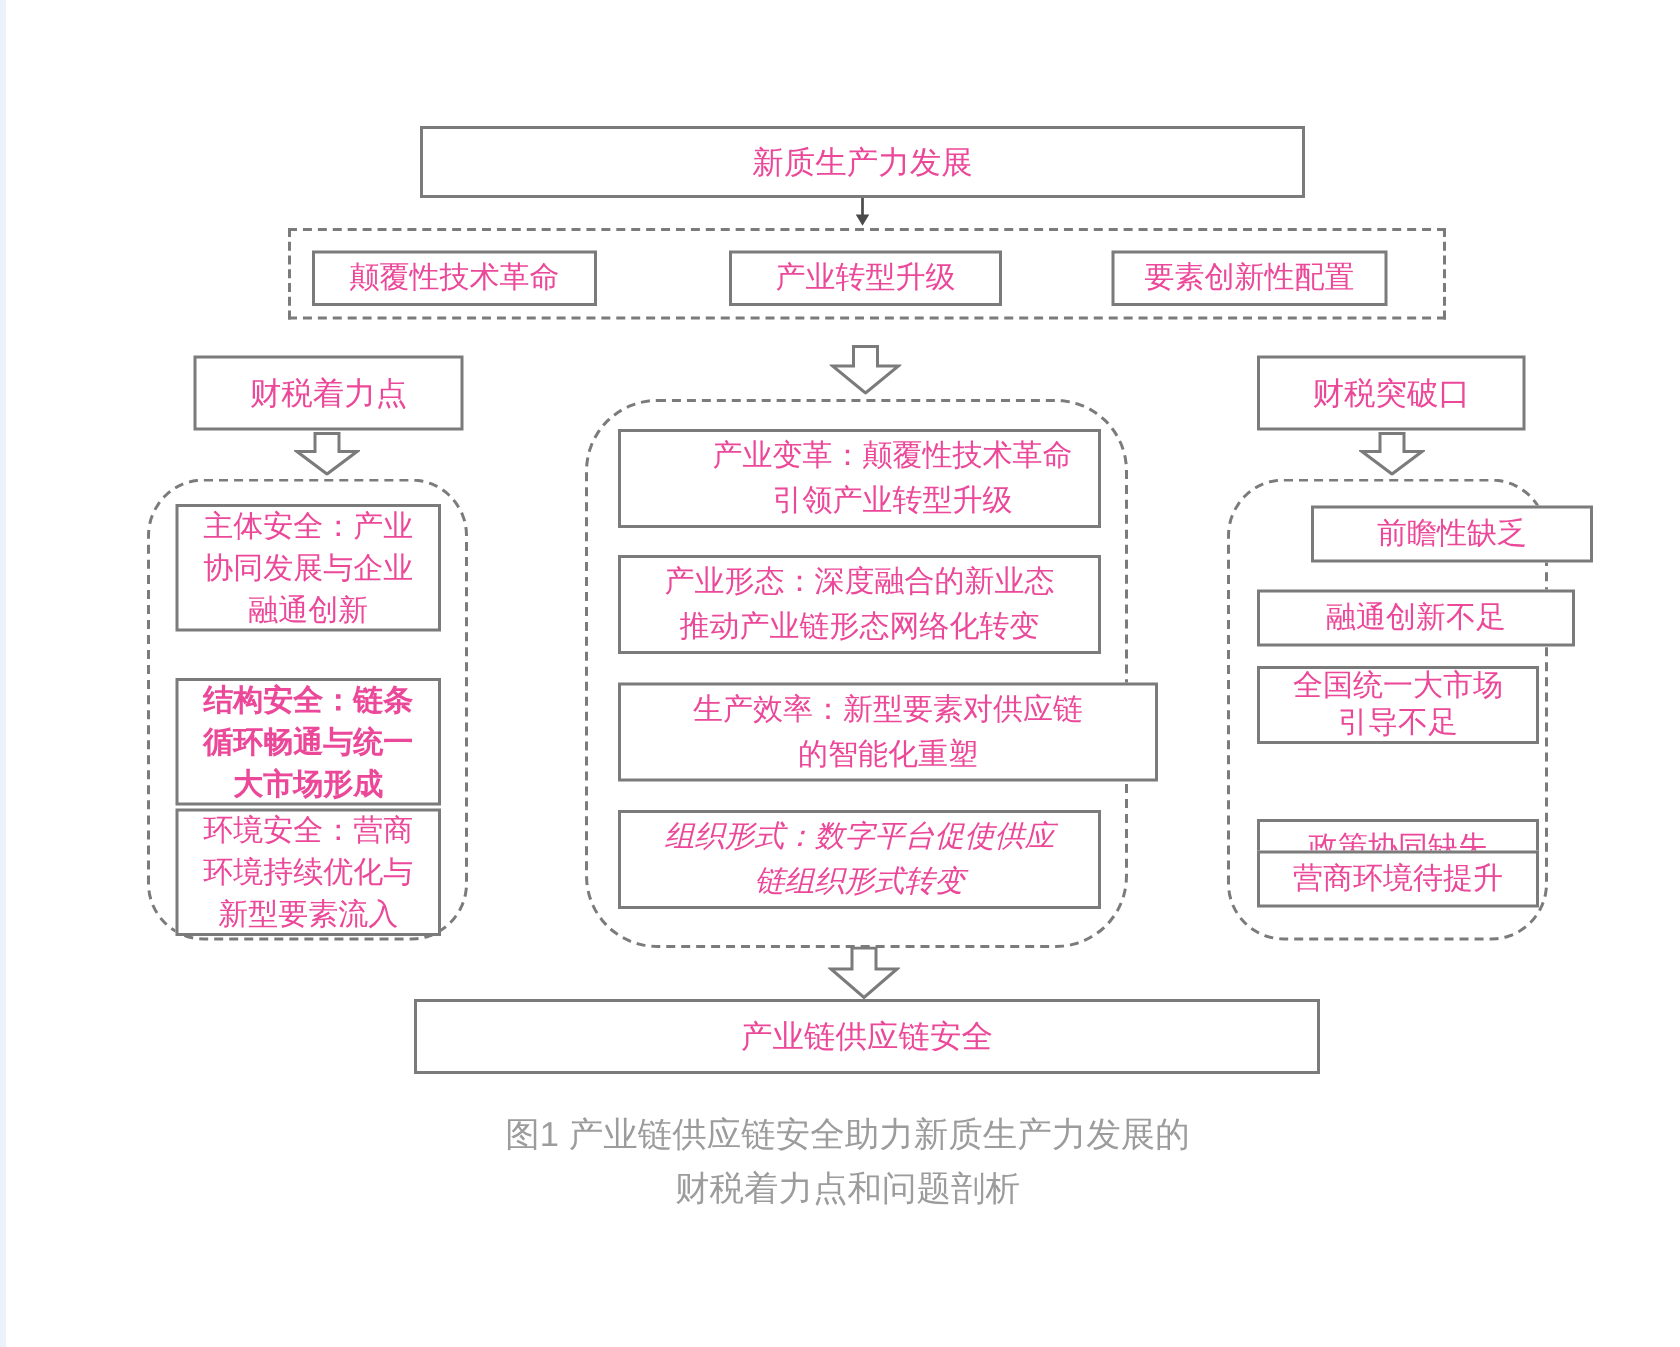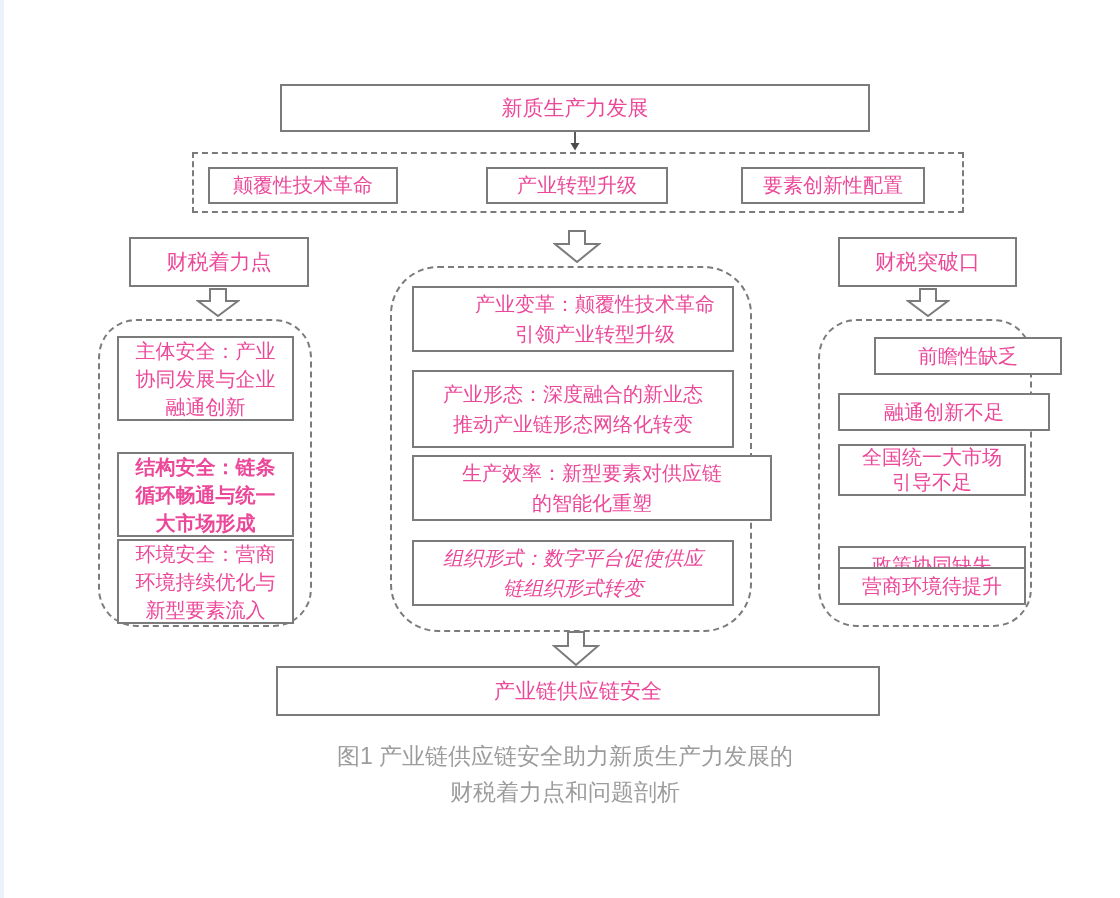--- a/index.html
+++ b/index.html
@@ -57,21 +57,21 @@
   #left-arrow     { left: 196px; top: 288px; }
   #left-group     { left: 98px;  top: 319px; width: 214px; height: 308px; border-radius: 38px; }
   #left-box-1     { left: 117px; top: 336px; width: 177px; height: 85px; line-height: 28px; }
   #left-box-2     { left: 117px; top: 452px; width: 177px; height: 85px; line-height: 28px; font-weight: bold; }
   #left-box-3     { left: 117px; top: 539px; width: 177px; height: 85px; line-height: 28px; }
 
   
   #center-arrow   { left: 553px; top: 230px; }
   #center-group   { left: 390px; top: 266px; width: 362px; height: 366px; border-radius: 48px; }
   #center-box-1   { left: 412px; top: 286px; width: 322px; height: 66px; line-height: 30px; padding-left: 44px; }
-  #center-box-2   { left: 412px; top: 370px; width: 322px; height: 78px; line-height: 30px; font-family: Liberation Serif, serif; }
+  #center-box-2   { left: 412px; top: 370px; width: 322px; height: 66px; line-height: 30px; font-family: Liberation Serif, serif; }
   #center-box-3   { left: 412px; top: 455px; width: 360px; height: 66px; line-height: 30px; }
   #center-box-4   { left: 412px; top: 540px; width: 322px; height: 66px; line-height: 30px; font-style: italic; }
 
   
   #right-header   { left: 838px; top: 237px; width: 179px; height: 50px; }
   #right-arrow    { left: 906px; top: 288px; }
   #right-group    { left: 818px; top: 319px; width: 214px; height: 308px; border-radius: 38px; }
   #right-box-1    { left: 838px; top: 337px; width: 188px; height: 38px; margin-left: 36px; }
   #right-box-2    { left: 838px; top: 393px; width: 212px; height: 38px; }
   #right-box-3    { left: 838px; top: 444px; width: 188px; height: 52px; line-height: 25px; }

